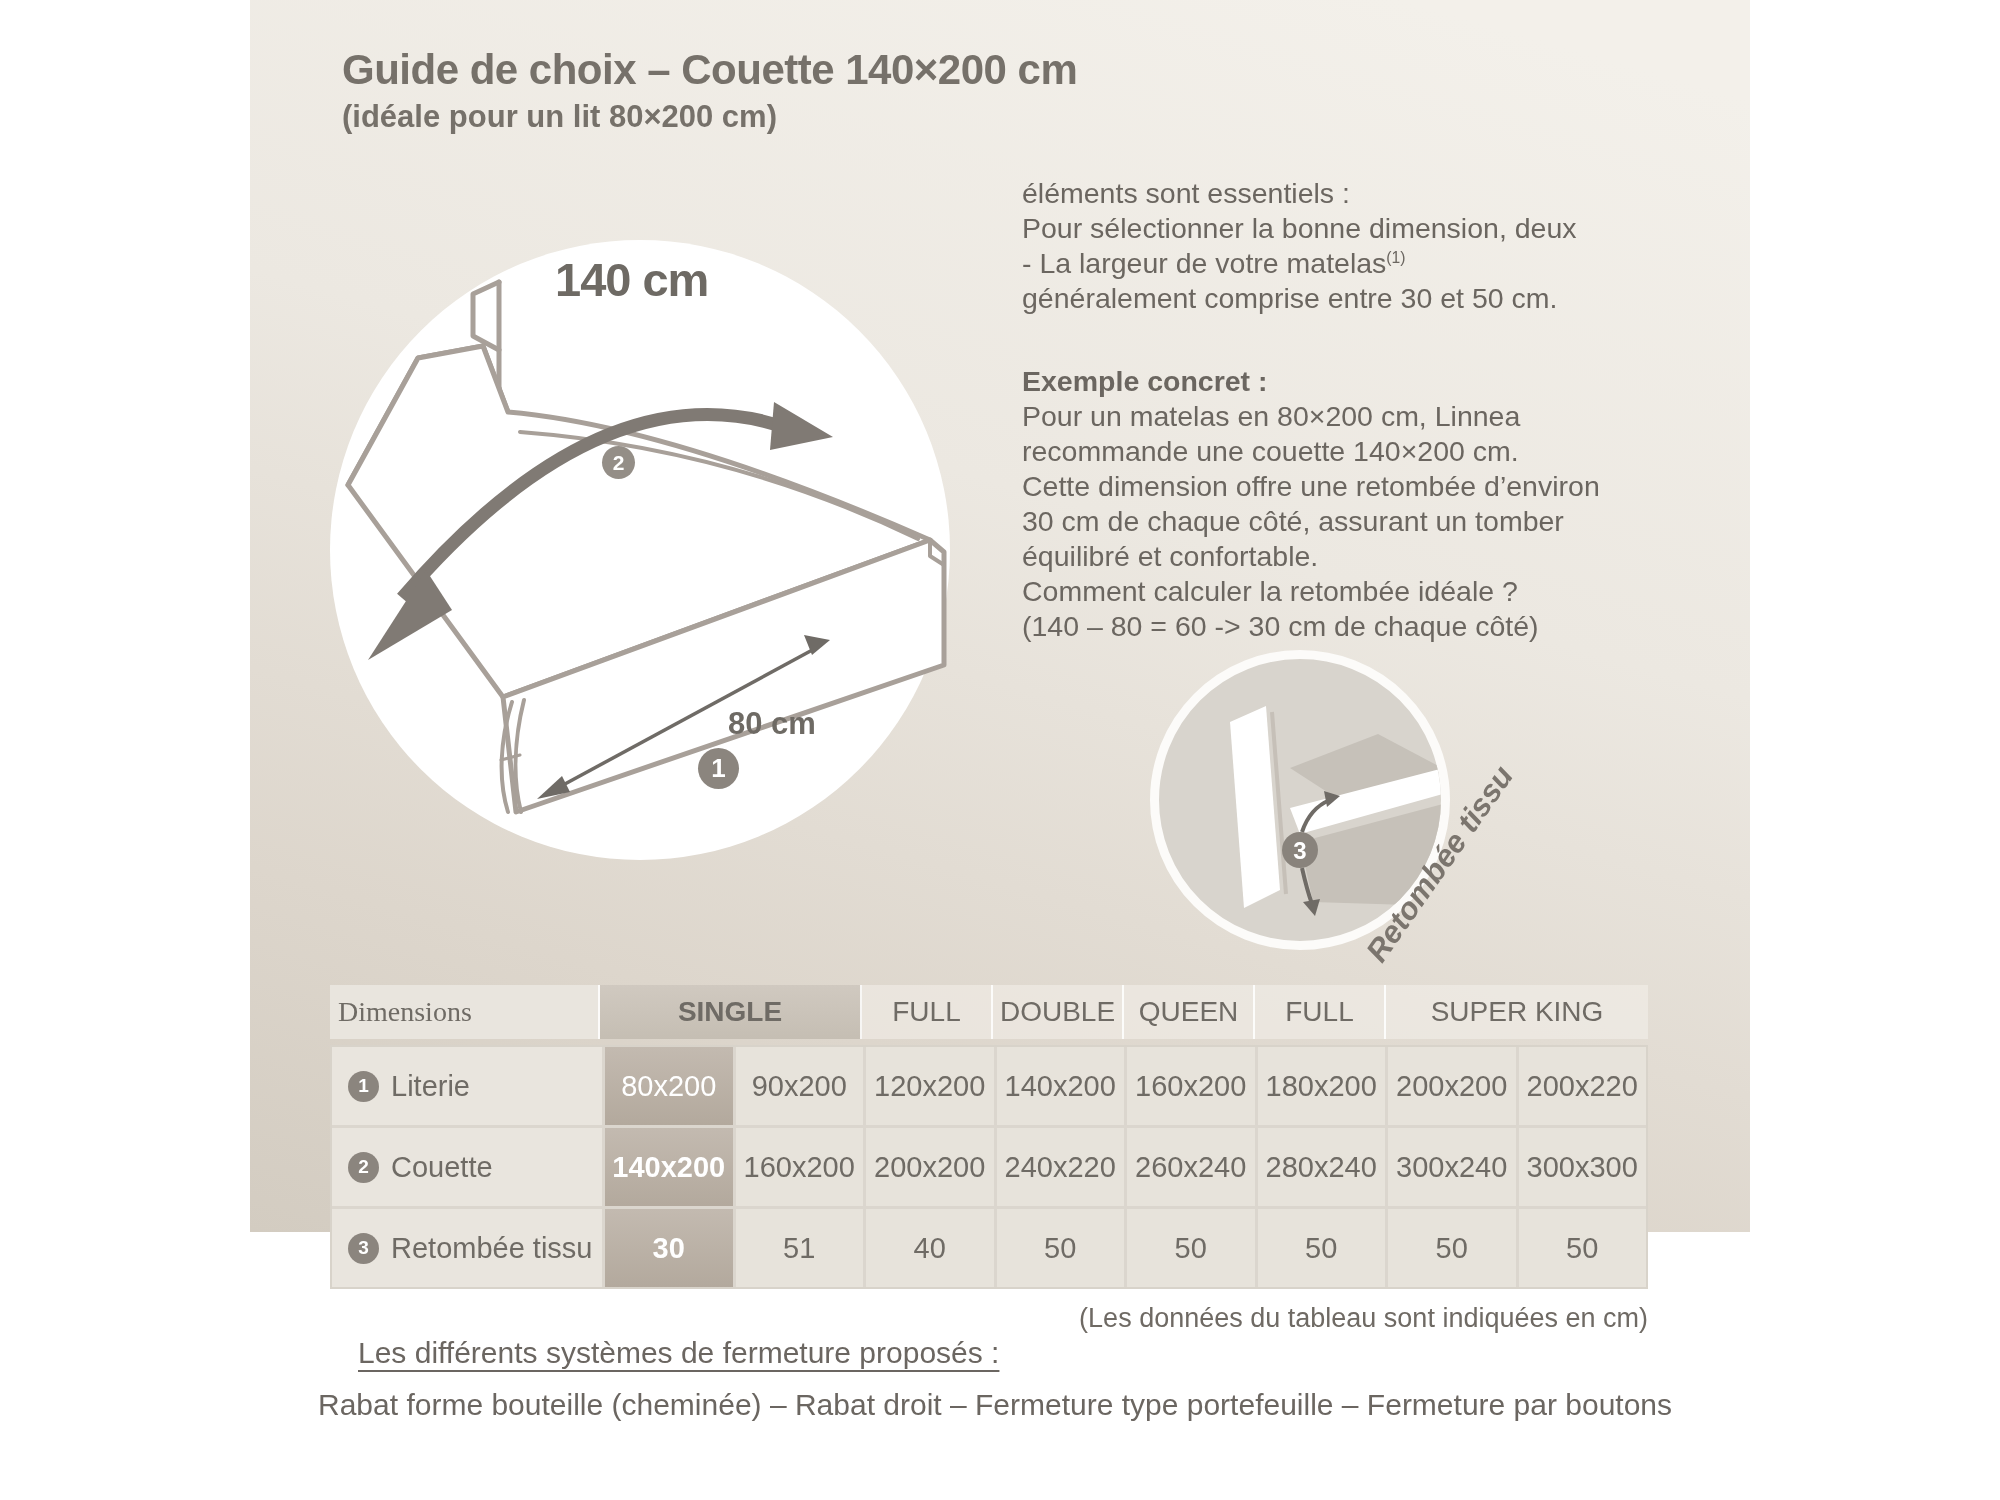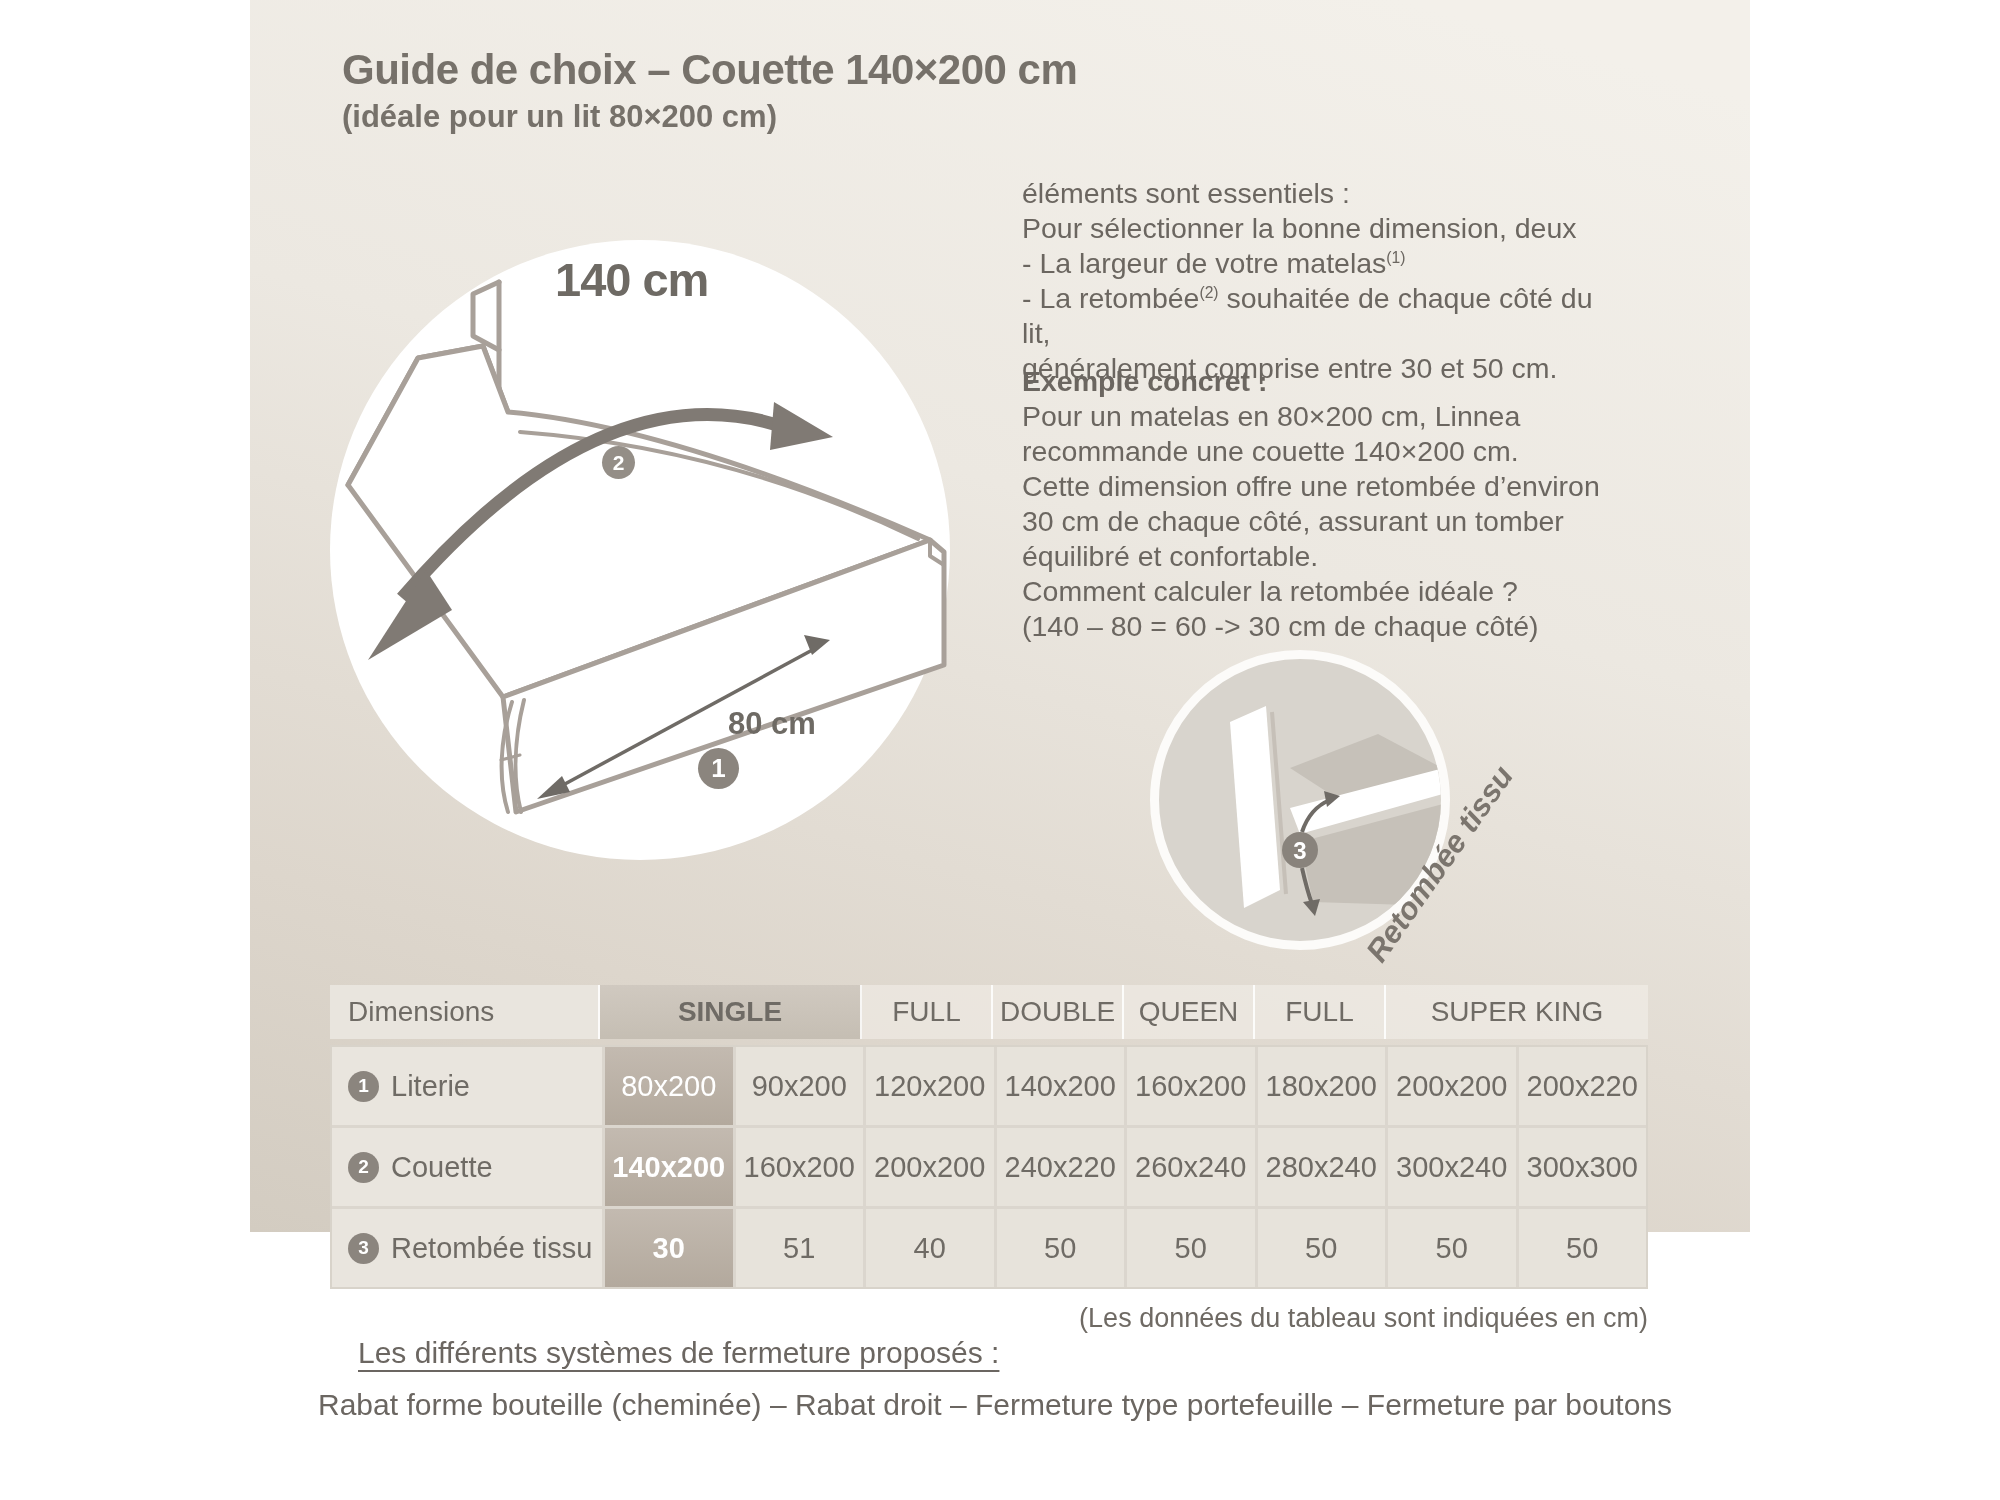--- a/index.html
+++ b/index.html
@@ -33,21 +33,21 @@
                background:#d8d4cd;border:9px solid #fcfbf9;box-sizing:border-box;overflow:hidden;}
   .retombee-label{left:1040px;top:846px;width:300px;text-align:center;
                   transform:rotate(-55deg);font-size:31px;font-weight:700;font-style:italic;color:#7b756e;}
 
   
   .tablewrap{left:80px;top:985px;width:1318px;}
   .thead{display:grid;grid-template-columns:270px repeat(8,1fr);margin-bottom:6px;height:54px;}
   .th{display:flex;align-items:center;justify-content:center;font-size:28px;color:#6f6b65;
       background:rgba(244,241,235,0.55);border-right:2px solid rgba(255,255,255,0.85);}
   .th:last-child{border-right:none;}
-  .th-corner{justify-content:flex-start;padding-left:18px;background:#e9e5de;font-weight:400;}
+  .th-corner{justify-content:flex-start;padding-left:8px;background:#e9e5de;font-weight:400;font-family:Liberation Serif, serif;}
   .th-single{background:linear-gradient(180deg,#d0c9c0,#c5beb3);font-weight:700;grid-column:span 2;}
   .th-sk{grid-column:span 2;}
   .tbody{display:grid;grid-template-columns:270px repeat(8,1fr);gap:3px;
          background:#dbd6ce;border:2px solid #d8d3ca;padding:0px;}
   .td{height:78px;display:flex;align-items:center;justify-content:center;
       font-size:29px;color:#6f6b65;background:#e7e3db;}
   .td-label{justify-content:flex-start;padding-left:16px;background:#e9e5de;}
   .td-label .badge{width:31px;height:31px;font-size:19px;margin-right:12px;flex:0 0 auto;}
   .td-hl{background:linear-gradient(180deg,#c3bab0,#b3a99d);color:#ffffff;}
   .td-hl.heavy{font-weight:700;}
@@ -102,21 +102,20 @@
     </div>
     <div class="abs lbl-140">140 cm</div>
     <div class="abs badge badge-2">2</div>
     <div class="abs lbl-80">80 cm</div>
     <div class="abs badge badge-1">1</div>
 
     <div class="abs textcol intro">
       <div>éléments sont essentiels :</div>
       <div>Pour sélectionner la bonne dimension, deux</div>
       <div><span>- La largeur de votre matelas</span><sup class="fnote">(1)</sup></div>
-      <div><span>- La retombée</span><sup class="fnote">(2)</sup><span> souhaitée de chaque côté du lit,</span></div>
       <div>généralement comprise entre 30 et 50 cm.</div>
     </div>
 
     <div class="abs textcol example">
       <div class="bold">Exemple concret :</div>
       <div>Pour un matelas en 80×200 cm, Linnea</div>
       <div>recommande une couette 140×200 cm.</div>
       <div>Cette dimension offre une retombée d’environ</div>
       <div>30 cm de chaque côté, assurant un tomber</div>
       <div>équilibré et confortable.</div>

